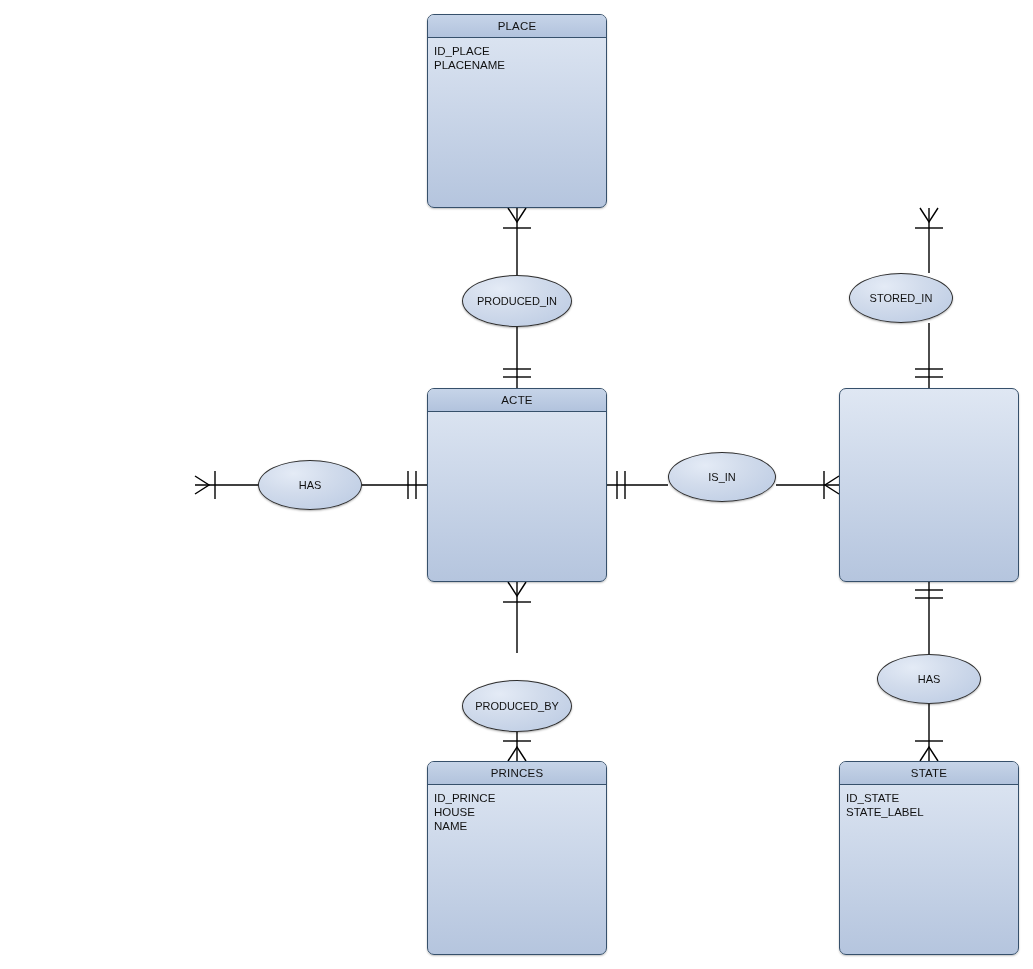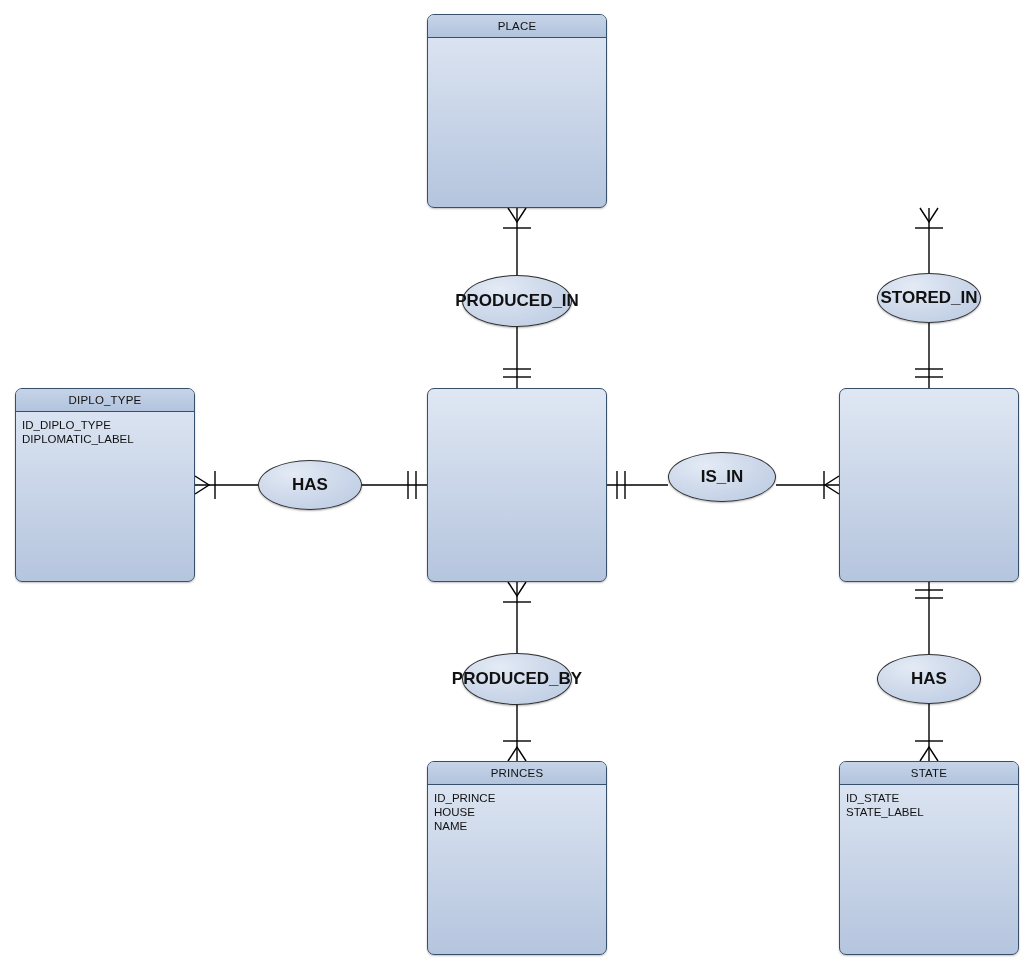--- a/index.html
+++ b/index.html
@@ -62,25 +62,24 @@
   
   .rel {
     position: absolute;
     box-sizing: border-box;
     border: 1.3px solid #2d2d2d;
     border-radius: 50%;
     background: radial-gradient(ellipse at 34% 26%, #e4ebf6 0%, #d2dcec 38%, #b9c9e2 100%);
     display: flex;
     align-items: center;
     justify-content: center;
-    font-size: 17px;
+    font-size: 11px;
     color: #111111;
     box-shadow: 0 1px 2px rgba(0,0,0,0.30);
     z-index: 5;
-    font-weight: bold;
   }
 </style>
 </head>
 <body>
 
 <div id="canvas">
 
   <svg id="edge-layer" viewBox="0 0 1033 969" width="1033" height="969">
     <g stroke="#000000" stroke-width="1.4" fill="none" stroke-linecap="butt">
 
@@ -148,32 +147,30 @@
 
         <path d="M 920,761 L 929,747 L 938,761"></path>
         <line x1="915" y1="741" x2="943" y2="741"></line>
       </g>
 
     </g>
   </svg>
 
   <div class="entity" style="left:427px; top:14px; width:180px; height:194px;">
     <div class="entity-title">PLACE</div>
-  </div>
-
-
-  <div class="entity" style="left:15px; top:388px; width:180px; height:194px;">
-    <div class="entity-title">DIPLO_TYPE</div>
     <div class="entity-attrs">
-      <div>ID_DIPLO_TYPE</div>
-      <div>DIPLOMATIC_LABEL</div>
+      <div>ID_PLACE</div>
+      <div>PLACENAME</div>
     </div>
   </div>
 
+
+
   <div class="entity" style="left:427px; top:388px; width:180px; height:194px;">
+    <div class="entity-title">ACTE</div>
   </div>
 
   <div class="entity" style="left:839px; top:388px; width:180px; height:194px;">
   </div>
 
   <div class="entity" style="left:839px; top:761px; width:180px; height:194px;">
     <div class="entity-title">STATE</div>
     <div class="entity-attrs">
       <div>ID_STATE</div>
       <div>STATE_LABEL</div>
@@ -186,33 +183,33 @@
       <div>ID_PRINCE</div>
       <div>HOUSE</div>
       <div>NAME</div>
     </div>
   </div>
 
   <div class="rel" style="left:462px; top:275px; width:110px; height:52px;">
     <span>PRODUCED_IN</span>
   </div>
 
-  <div class="rel" style="left:877px; top:273px; width:104px; height:50px;text-align:right;">
+  <div class="rel" style="left:849px; top:273px; width:104px; height:50px;text-align:right;">
     <span>STORED_IN</span>
   </div>
 
   <div class="rel" style="left:258px; top:460px; width:104px; height:50px;">
     <span>HAS</span>
   </div>
 
   <div class="rel" style="left:668px; top:452px; width:108px; height:50px;">
     <span>IS_IN</span>
   </div>
 
-  <div class="rel" style="left:462px; top:653px; width:110px; height:52px;">
+  <div class="rel" style="left:462px; top:680px; width:110px; height:52px;">
     <span>PRODUCED_BY</span>
   </div>
 
   <div class="rel" style="left:877px; top:654px; width:104px; height:50px;">
     <span>HAS</span>
   </div>
 
 </div>
 
 </body></html>

